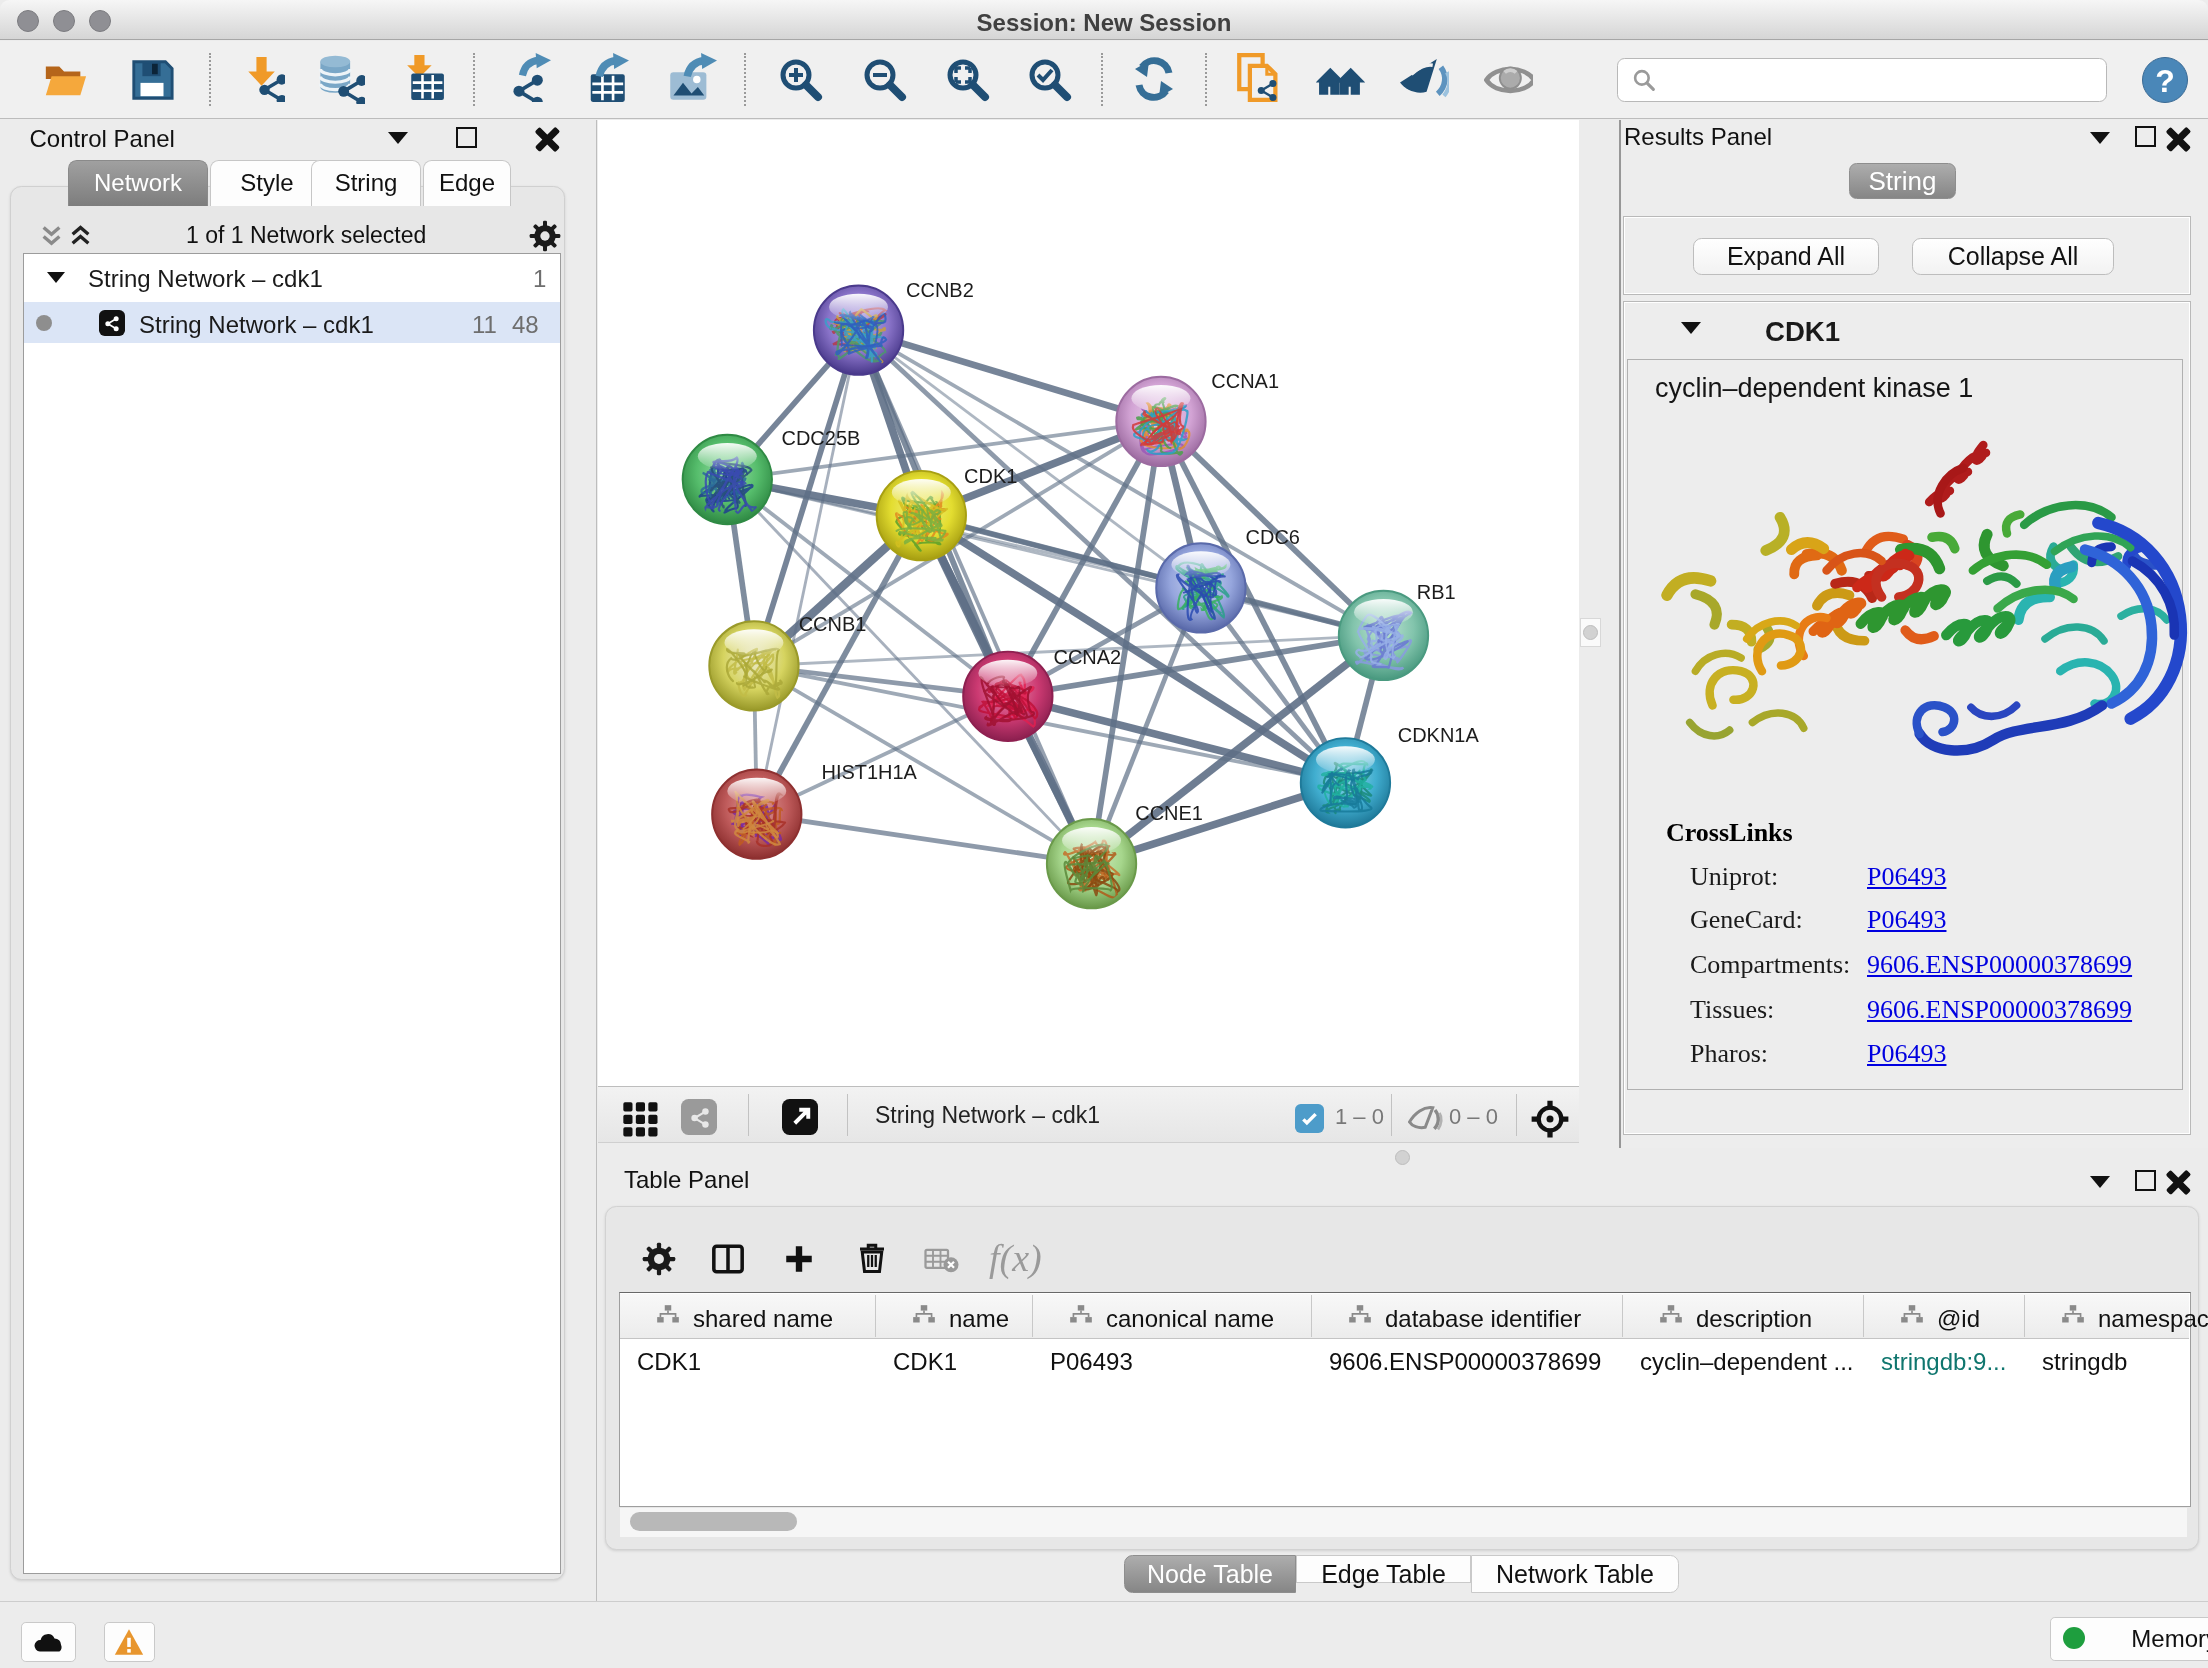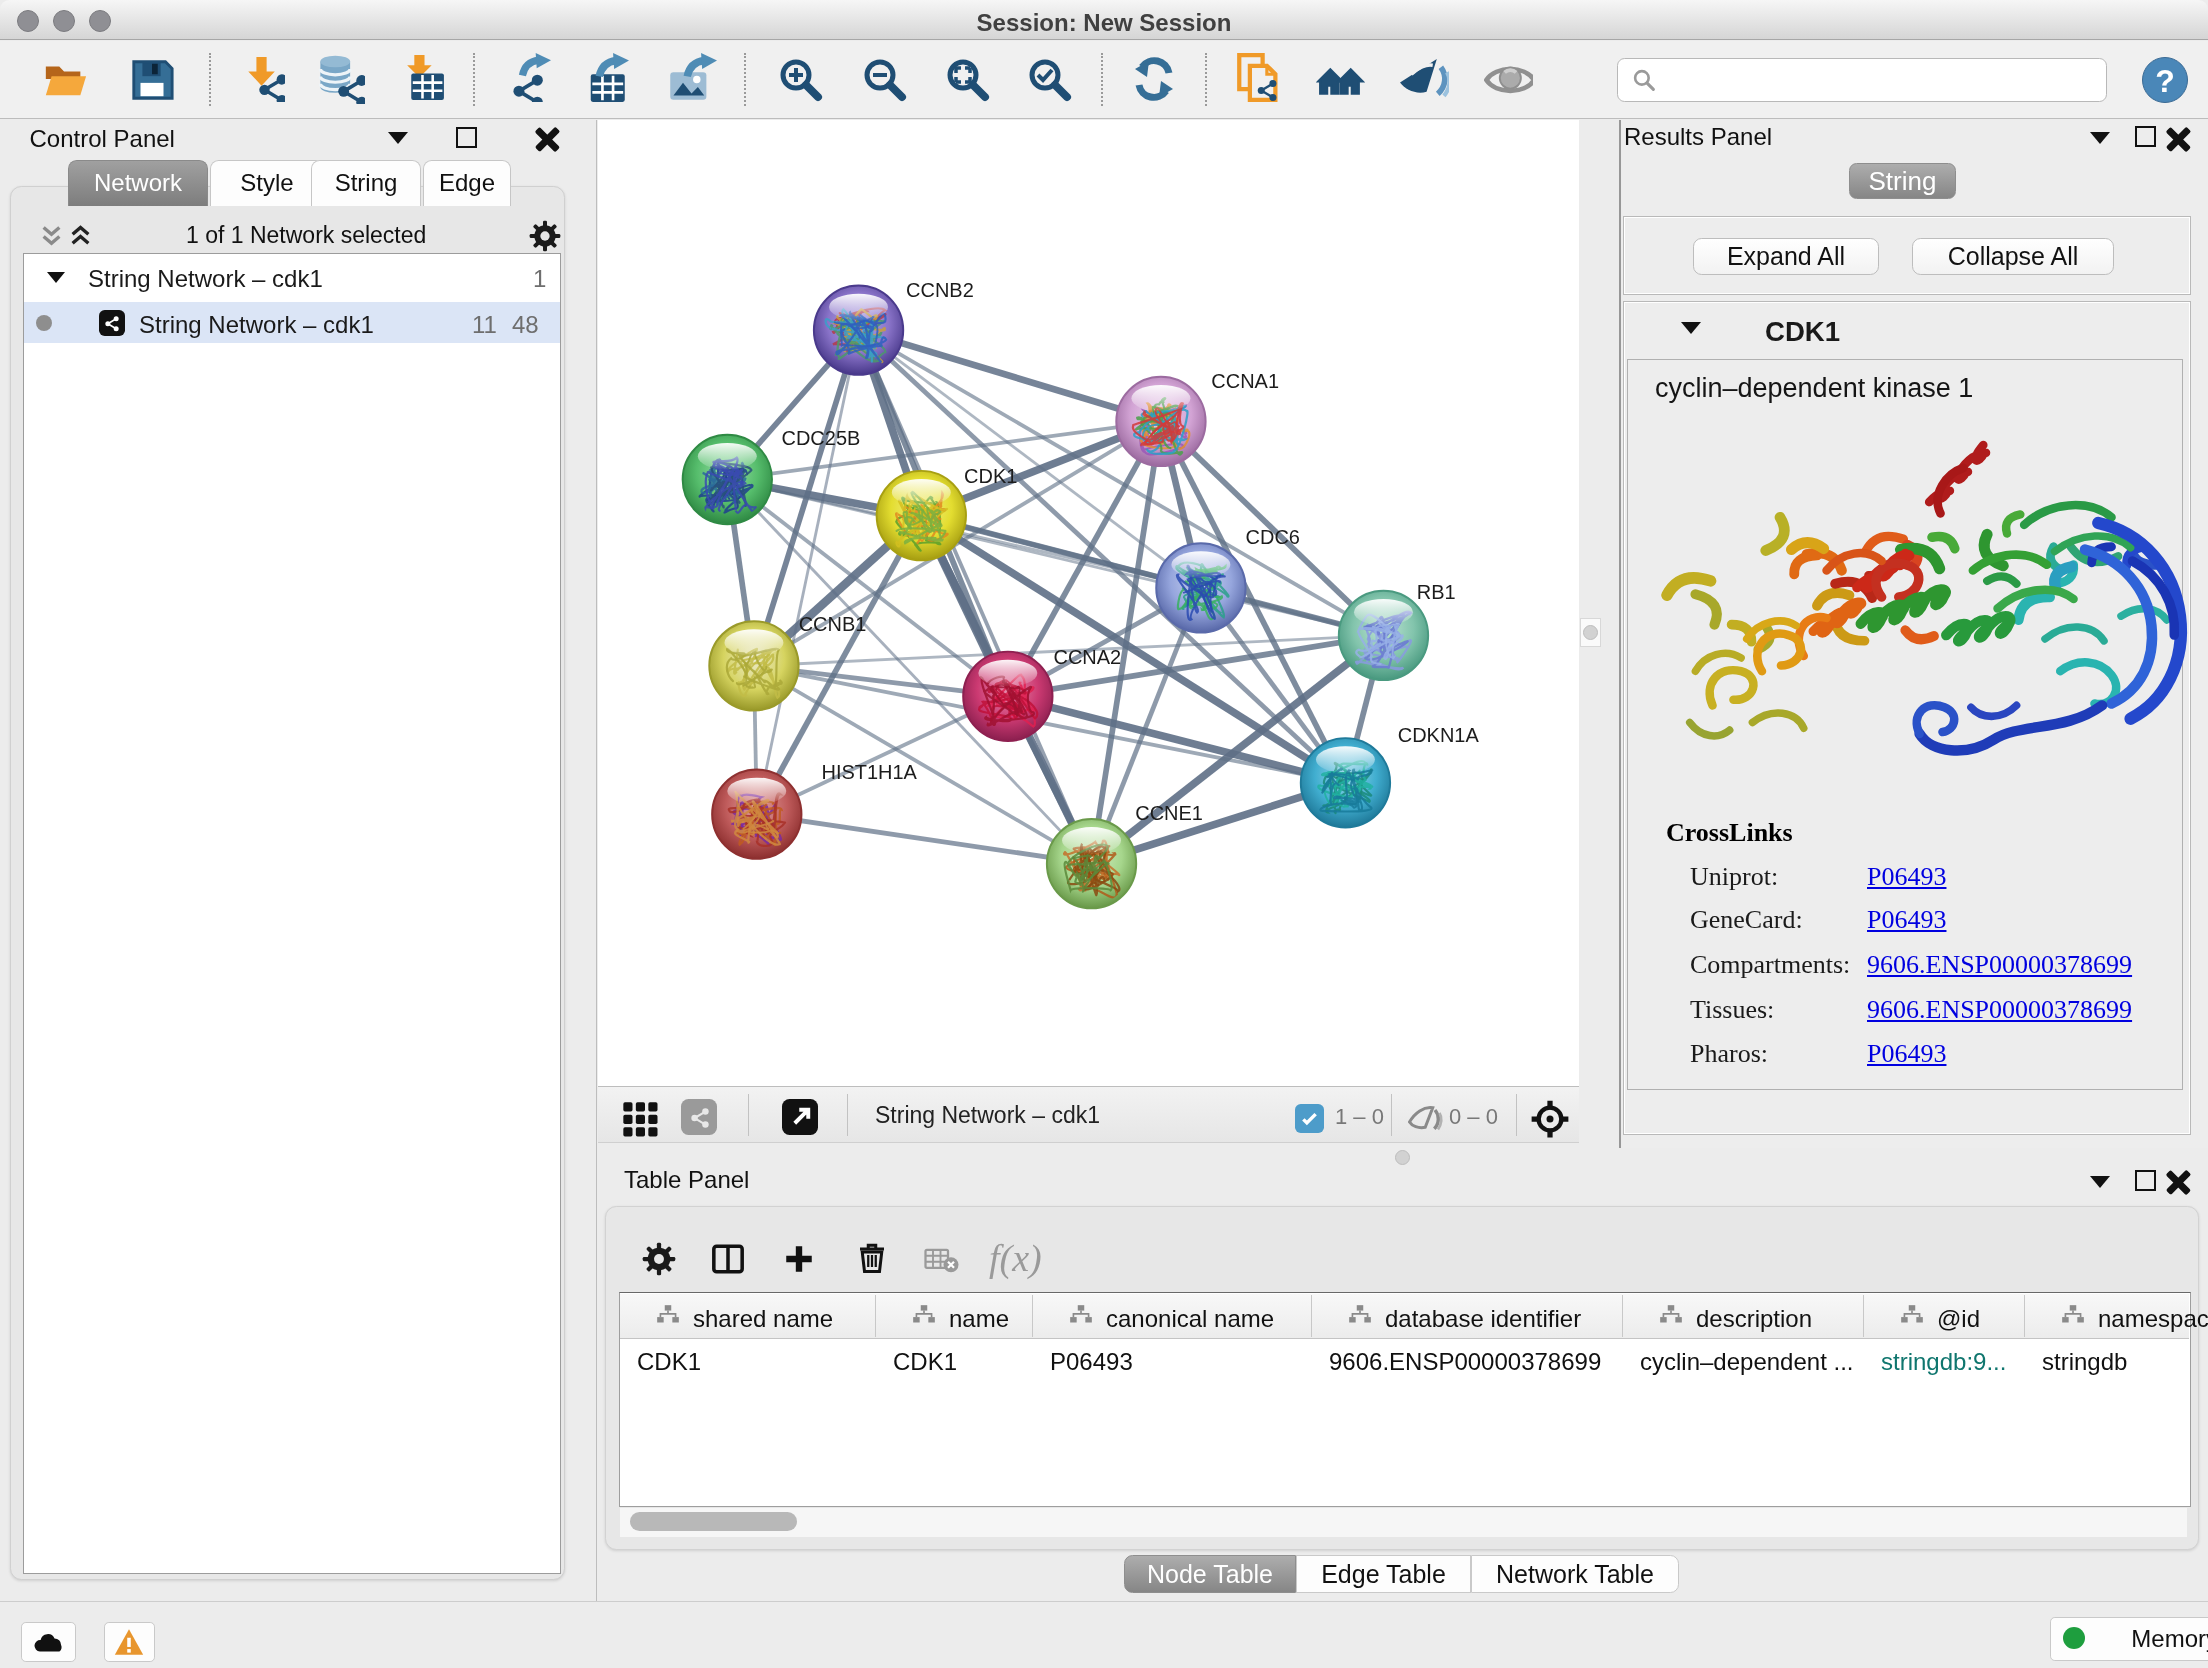--- a/index.html
+++ b/index.html
@@ -779,21 +779,21 @@
 <div class="tx" style="left:1050px;top:1348px;font-size:24px;color:#111">P06493</div>
 <div class="tx" style="left:1329px;top:1348px;font-size:24px;color:#111">9606.ENSP00000378699</div>
 <div class="tx" style="left:1640px;top:1348px;font-size:24px;color:#111">cyclin–dependent ...</div>
 <div class="tx" style="left:1881px;top:1348px;font-size:24px;color:#0f766e">stringdb:9...</div>
 <div class="tx" style="left:2042px;top:1348px;font-size:24px;color:#111">stringdb</div>
 
 <div class="abs" style="left:620px;top:1508px;width:1567px;height:28.5px;background:#f6f6f6"></div>
 <div class="abs" style="left:630px;top:1512px;width:167px;height:19px;background:#b8b8b8;border-radius:9.5px"></div>
 
 <div class="graybtn" style="left:1124px;top:1555px;width:172px;height:38px;font-size:25px;line-height:36px;border-radius:8.6px 0 0 8.6px">Node Table</div>
-<div class="whitebtn" style="left:1296px;top:1555px;width:175px;height:38px;font-size:25px;line-height:36px;border-radius:0">Edge Table</div>
+<div class="whitebtn" style="left:1296px;top:1555px;width:175px;height:28px;font-size:25px;line-height:36px;border-radius:0">Edge Table</div>
 <div class="whitebtn" style="left:1471px;top:1555px;width:208px;height:38px;font-size:25px;line-height:36px;border-radius:0 8.6px 8.6px 0">Network Table</div>
 
 <div class="abs" style="left:0;top:1601px;width:2208px;height:68px;background:#ececec;border-top:1px solid #cdcdcd"></div>
 <div class="whitebtn" style="left:21px;top:1622px;width:55px;height:40px;border-radius:4.8px"></div>
 <div class="whitebtn" style="left:104px;top:1622px;width:51px;height:40px;border-radius:4.8px"></div>
 <svg class="abs" style="left:30px;top:1630px" width="36" height="25" viewBox="0 0 44 30" xmlns="http://www.w3.org/2000/svg">
     <path d="M12 26 a7 7 0 0 1 1 -14 a9 9 0 0 1 17 -2 a8 8 0 0 1 8 8 a7 7 0 0 1 -2 8z" fill="#111"></path>
   </svg>
 <svg class="abs" style="left:112px;top:1626px" width="34" height="32" viewBox="0 0 48 44" xmlns="http://www.w3.org/2000/svg">
     <path d="M24 4 L44 40 h-40z" fill="#e8962e"></path>

